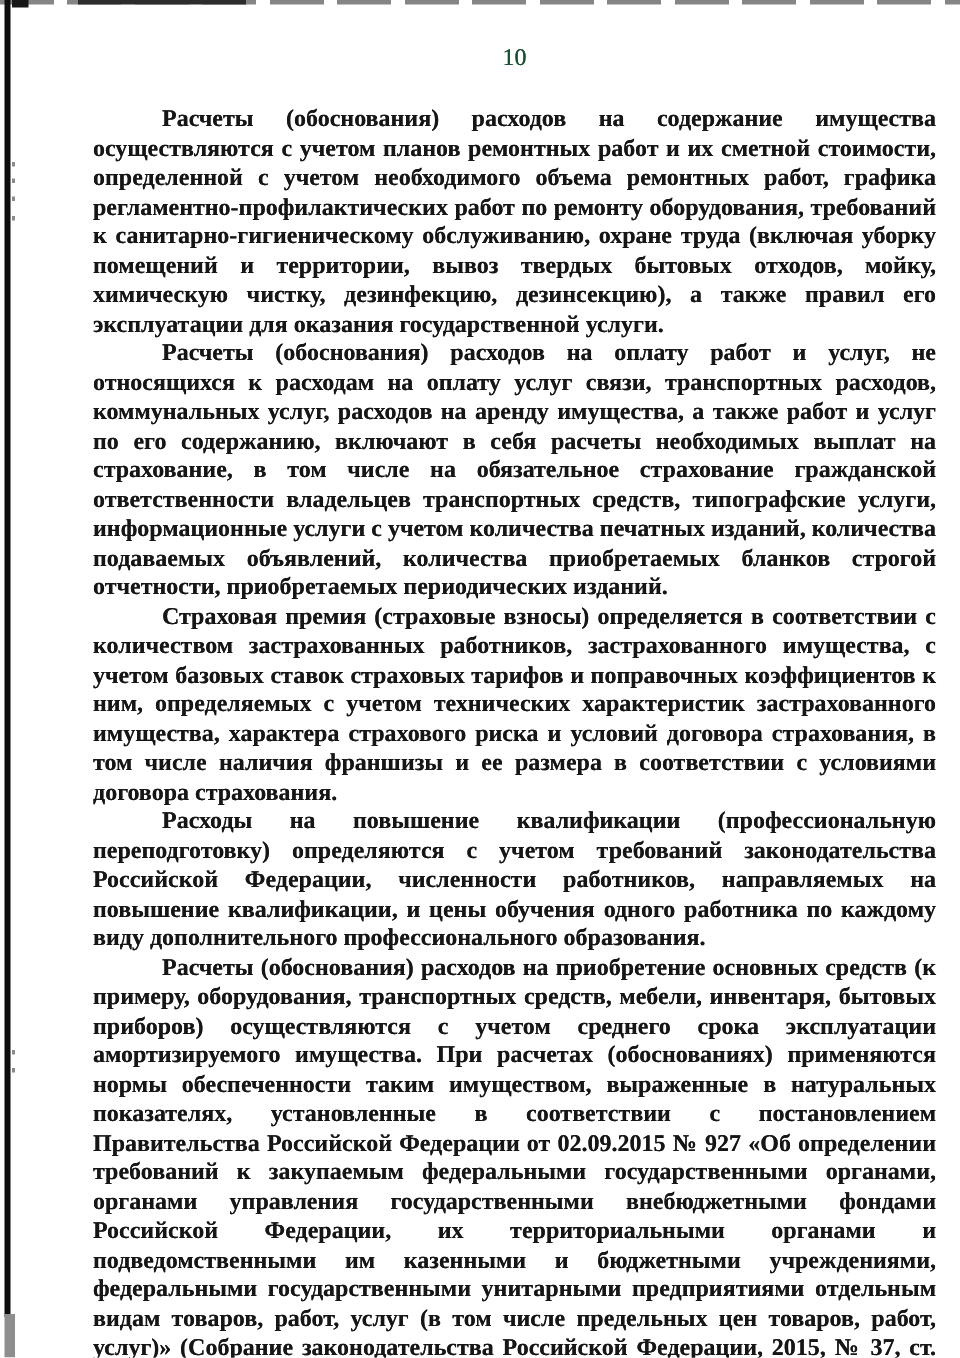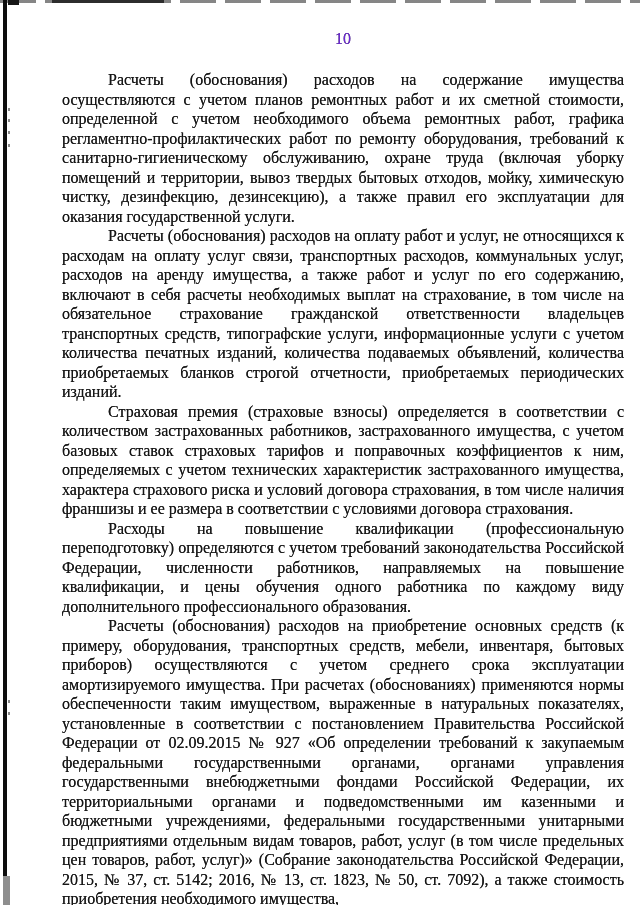--- a/index.html
+++ b/index.html
@@ -59,37 +59,38 @@
   .speck.s4 { left: 8px; top: 144px; }
   .speck.s5 { left: 8px; top: 700px; }
   .speck.s6 { left: 8px; top: 712px; }
 
   .page-number {
     position: absolute;
     top: 30px; left: 62px;
     width: 562px;
     text-align: center;
     font-size: 16px;
-    color: #6d28d9;
+    color: #14532d;
     text-shadow: 0 0 0.4px rgba(20,20,20,0.85);
   }
   .doc-text {
     position: absolute;
     top: 70px; left: 62px;
     width: 562px;
     font-size: 16px;
     line-height: 19.5px;
     color: #161616;
     text-align: justify;
     text-shadow: 0 0 0.4px rgba(20,20,20,0.85);
   }
   .doc-text p {
     margin: 0;
     padding: 0;
     text-indent: 46px;
+    font-weight: bold;
   }
 </style>
 </head>
 <body>
 
 <div>
   <div class="scan-edge-top"></div>
   <div class="scan-edge-top-dark"></div>
   <div class="scan-corner-mark"></div>
   <div class="scan-edge-left"></div>

